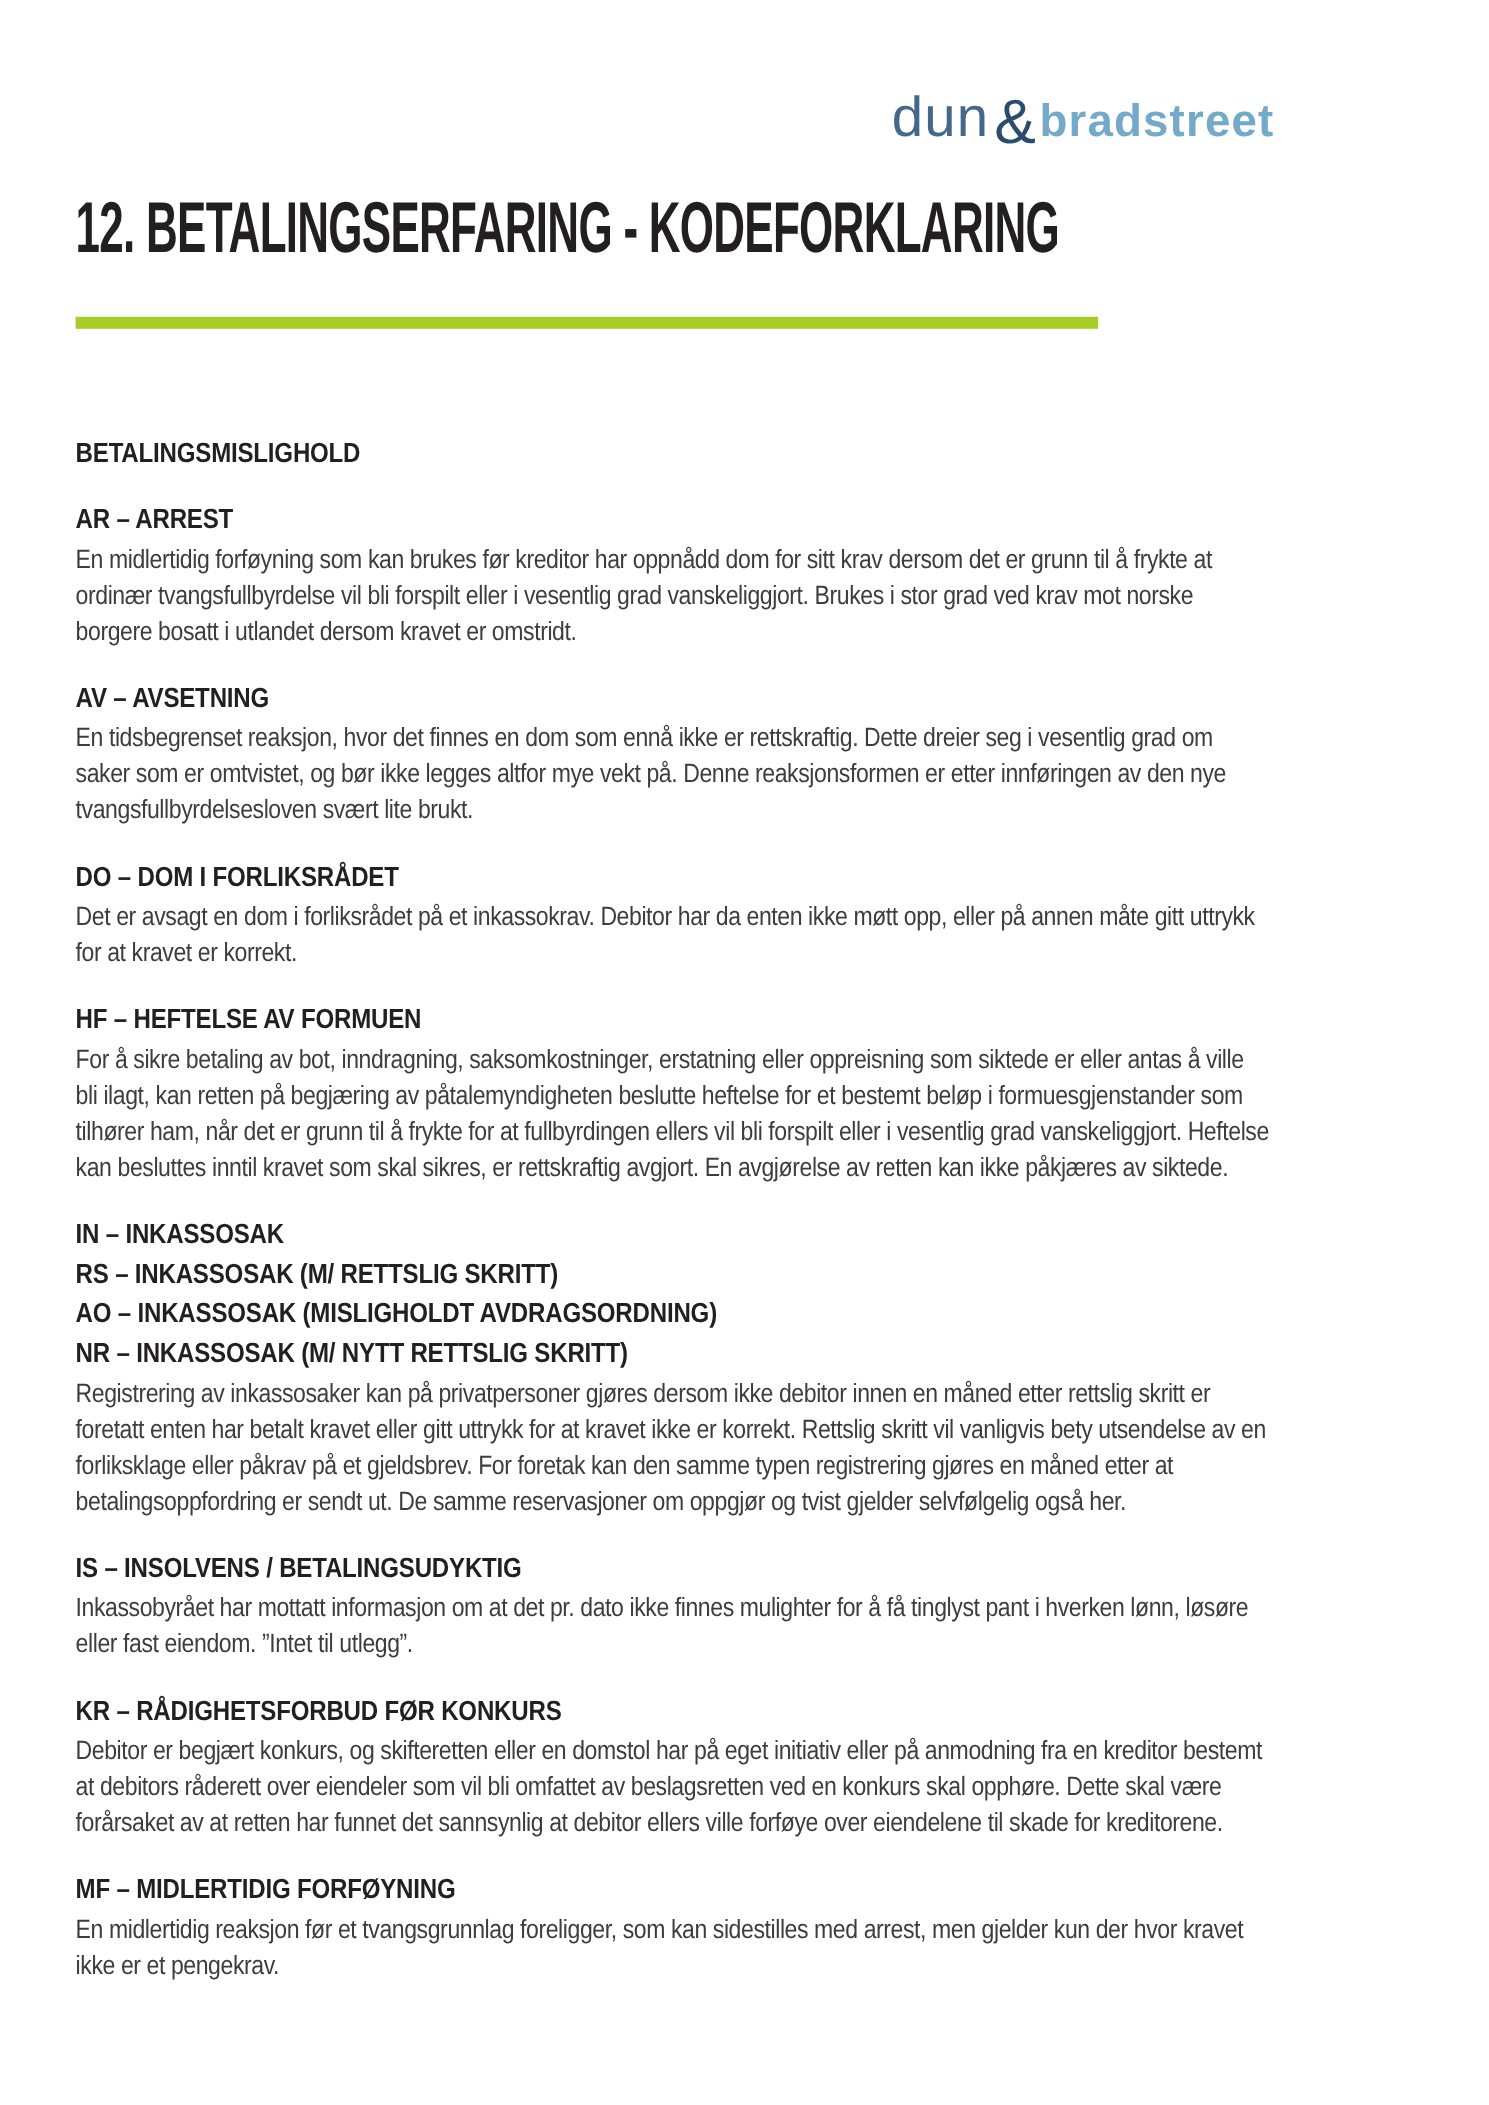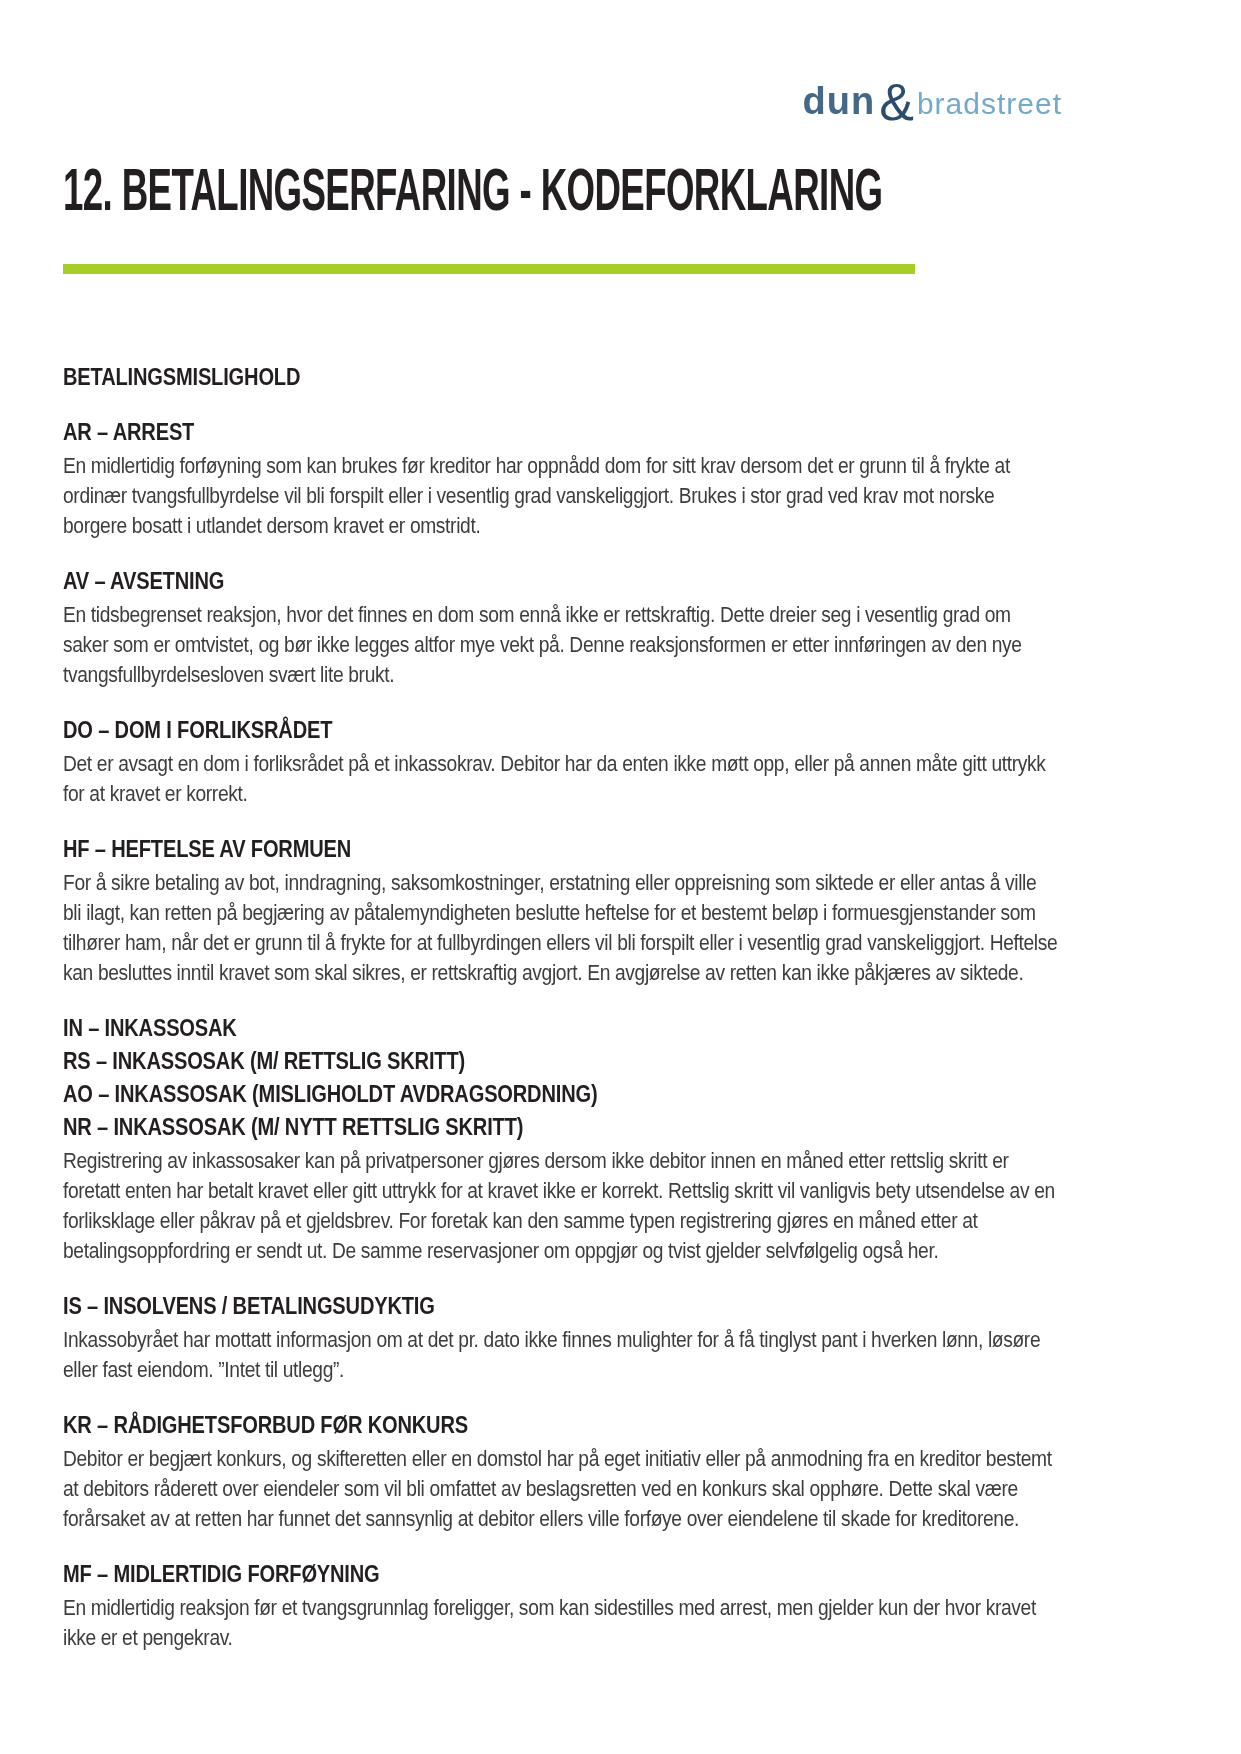--- a/index.html
+++ b/index.html
@@ -23,36 +23,36 @@
   
   .logo {
     position: absolute;
     top: 70px;
     right: 179px;
     white-space: nowrap;
     line-height: 1;
     user-select: none;
   }
   .logo .dun {
-    font-size: 38px;
-    font-weight: 700;
+    font-size: 47px;
+    font-weight: 400;
     letter-spacing: 1px;
     color: var(--logo-dark-blue, #44688a);
   }
   .logo .amp {
     font-size: 52px;
     font-weight: 400;
     color: var(--logo-navy, #2b4d6d);
     position: relative;
     top: 6px;
     margin: 0 3px 0 4px;
   }
   .logo .bradstreet {
-    font-size: 30px;
-    font-weight: 400;
+    font-size: 38px;
+    font-weight: 700;
     letter-spacing: 1px;
     color: var(--logo-light-blue, #73a9c9);
     text-align: center;
   }
 
   
   .content {
     position: absolute;
     left: 63px;
     top: 160px;

